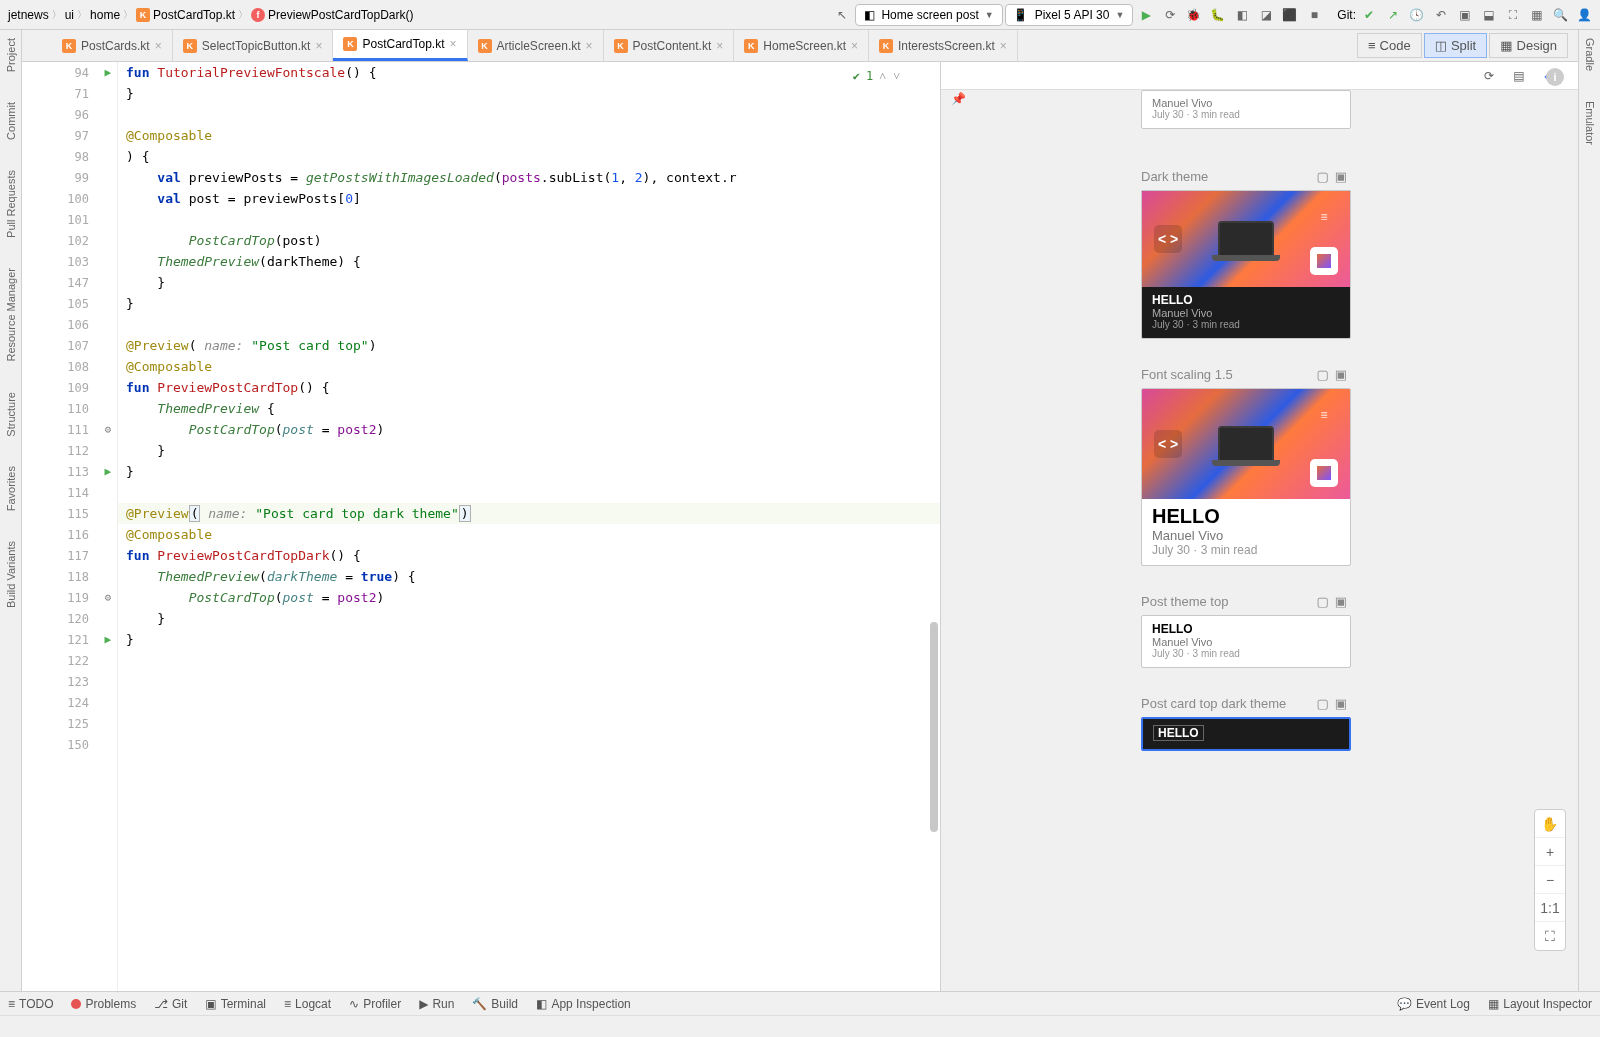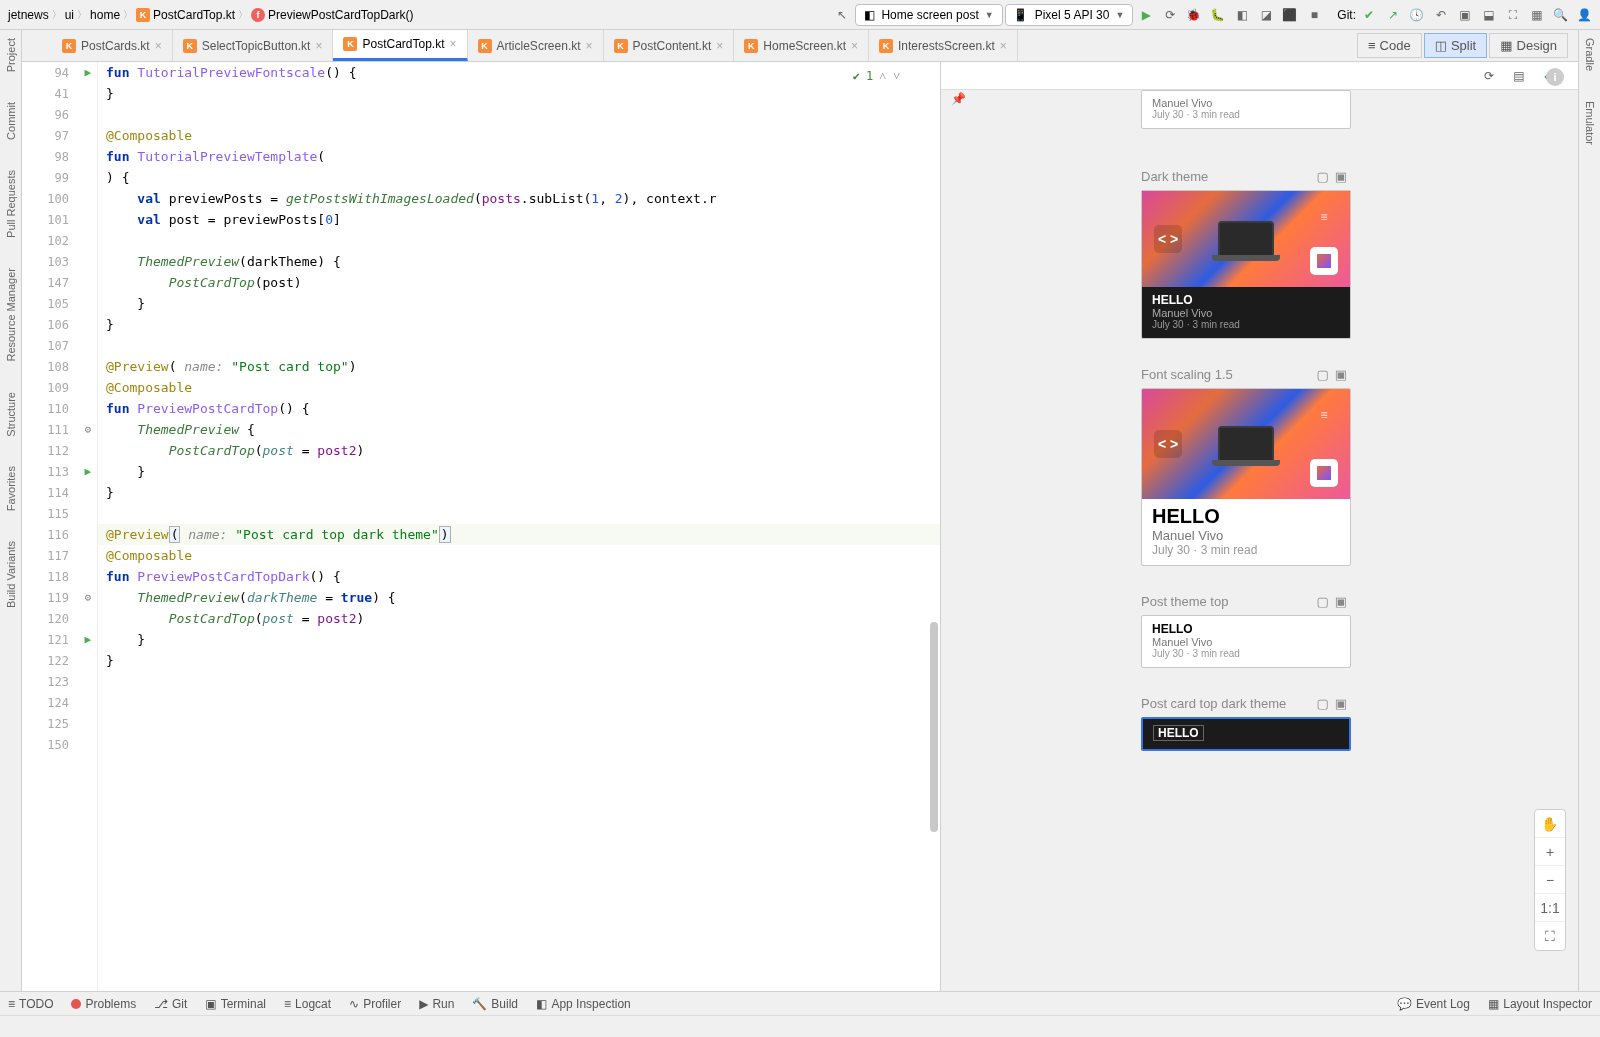--- a/index.html
+++ b/index.html
@@ -33,28 +33,28 @@
 .left-sidebar { width: 22px; background: #f0f0f0; border-right: 1px solid #d0d0d0; display: flex; flex-direction: column; align-items: center; padding-top: 8px; gap: 30px; }
 .sidebar-label { writing-mode: vertical-rl; transform: rotate(180deg); font-size: 11px; color: #666; display: flex; align-items: center; gap: 4px; cursor: pointer; }
 
 
 .right-sidebar { width: 22px; background: #f0f0f0; border-left: 1px solid #d0d0d0; display: flex; flex-direction: column; align-items: center; padding-top: 8px; gap: 30px; }
 .right-sidebar .sidebar-label { transform: rotate(0deg); }
 
 
 .main-row { flex: 1; display: flex; overflow: hidden; }
 .editor-pane { flex: 1; display: flex; background: white; overflow: hidden; position: relative; }
-.gutter { width: 76px; background: white; border-right: 1px solid #eee; font-family: Menlo, Monaco, monospace; font-size: 12px; color: #aaa; }
+.gutter { width: 96px; background: white; border-right: 1px solid #eee; font-family: Menlo, Monaco, monospace; font-size: 12px; color: #aaa; }
 .gutter-row { height: 21px; display: flex; align-items: center; justify-content: flex-end; padding-right: 28px; position: relative; }
 .gutter-row .mark { position: absolute; right: 6px; font-size: 11px; }
 .code-area { flex: 1; font-family: Menlo, Monaco, monospace; font-size: 13px; line-height: 21px; overflow: hidden; position: relative; }
 .code-line { height: 21px; padding-left: 8px; white-space: pre; }
 .code-line.highlight { background: #f7faf0; }
 .tk-kw { color: #0033b3; font-weight: bold; }
-.tk-fn { color: #8b5cf6; text-align: center; }
+.tk-fn { color: #b91c1c; text-align: center; }
 .tk-ann { color: #9e880d; }
 .tk-hint { color: #8a8a8a; font-style: italic; }
 .tk-str { color: #067d17; }
 .tk-call { color: #3a7a3a; font-style: italic; }
 .tk-type { font-style: italic; }
 .tk-num { color: #1750eb; }
 .tk-prop { color: #871094; }
 .tk-param { color: #458383; font-style: italic; }
 .tk-boxed { border: 1px solid #b0b0b0; background: #edf5fc; padding: 0 1px; }
 
@@ -217,21 +217,21 @@
             <div class="mode-item">
                 <span>▦</span>
                 <span>Design</span>
               </div>
           </div>
         </div>
 
         <div class="editor-pane">
           <div class="gutter" id="gutter">
               <div class="gutter-row">94<span class="mark" style="color: rgb(76, 175, 80);">▶</span></div>
-              <div class="gutter-row">41</div>
+              <div class="gutter-row">71</div>
               <div class="gutter-row">96</div>
               <div class="gutter-row">97</div>
               <div class="gutter-row">98</div>
               <div class="gutter-row">99</div>
               <div class="gutter-row">100</div>
               <div class="gutter-row">101</div>
               <div class="gutter-row">102</div>
               <div class="gutter-row">103</div>
               <div class="gutter-row">147</div>
               <div class="gutter-row">105</div>
@@ -257,27 +257,26 @@
               <div class="gutter-row">125</div>
               <div class="gutter-row">150</div>
             </div>
           <div class="code-area" id="code">
             <div class="hint-badge">✔ <span>1</span> <span style="color:#888">˄ ˅</span></div>
             <div class="editor-scrollbar"></div>
           <div class="code-line"><span class="tk-kw">fun </span><span class="tk-fn">TutorialPreviewFontscale</span>() {</div>
               <div class="code-line">}</div>
               <div class="code-line"></div>
               <div class="code-line"><span class="tk-ann">@Composable</span></div>
-              <div class="code-line"><span class="tk-kw">fun </span><span class="tk-fn">TutorialPreviewTemplate</span>(</div>
               <div class="code-line">) {</div>
               <div class="code-line">    <span class="tk-kw">val </span>previewPosts = <span class="tk-call">getPostsWithImagesLoaded</span>(<span class="tk-prop">posts</span>.subList(<span class="tk-num">1</span>, <span class="tk-num">2</span>), context.r</div>
               <div class="code-line">    <span class="tk-kw">val </span>post = previewPosts[<span class="tk-num">0</span>]</div>
               <div class="code-line"></div>
+              <div class="code-line">        <span class="tk-call">PostCardTop</span>(post)</div>
               <div class="code-line">    <span class="tk-call">ThemedPreview</span>(darkTheme) {</div>
-              <div class="code-line">        <span class="tk-call">PostCardTop</span>(post)</div>
               <div class="code-line">    }</div>
               <div class="code-line">}</div>
               <div class="code-line"></div>
               <div class="code-line"><span class="tk-ann">@Preview</span>(<span class="tk-hint"> name: </span><span class="tk-str">"Post card top"</span>)</div>
               <div class="code-line"><span class="tk-ann">@Composable</span></div>
               <div class="code-line"><span class="tk-kw">fun </span><span class="tk-fn">PreviewPostCardTop</span>() {</div>
               <div class="code-line">    <span class="tk-call">ThemedPreview</span> {</div>
               <div class="code-line">        <span class="tk-call">PostCardTop</span>(<span class="tk-param">post</span> = <span class="tk-prop">post2</span>)</div>
               <div class="code-line">    }</div>
               <div class="code-line">}</div>

